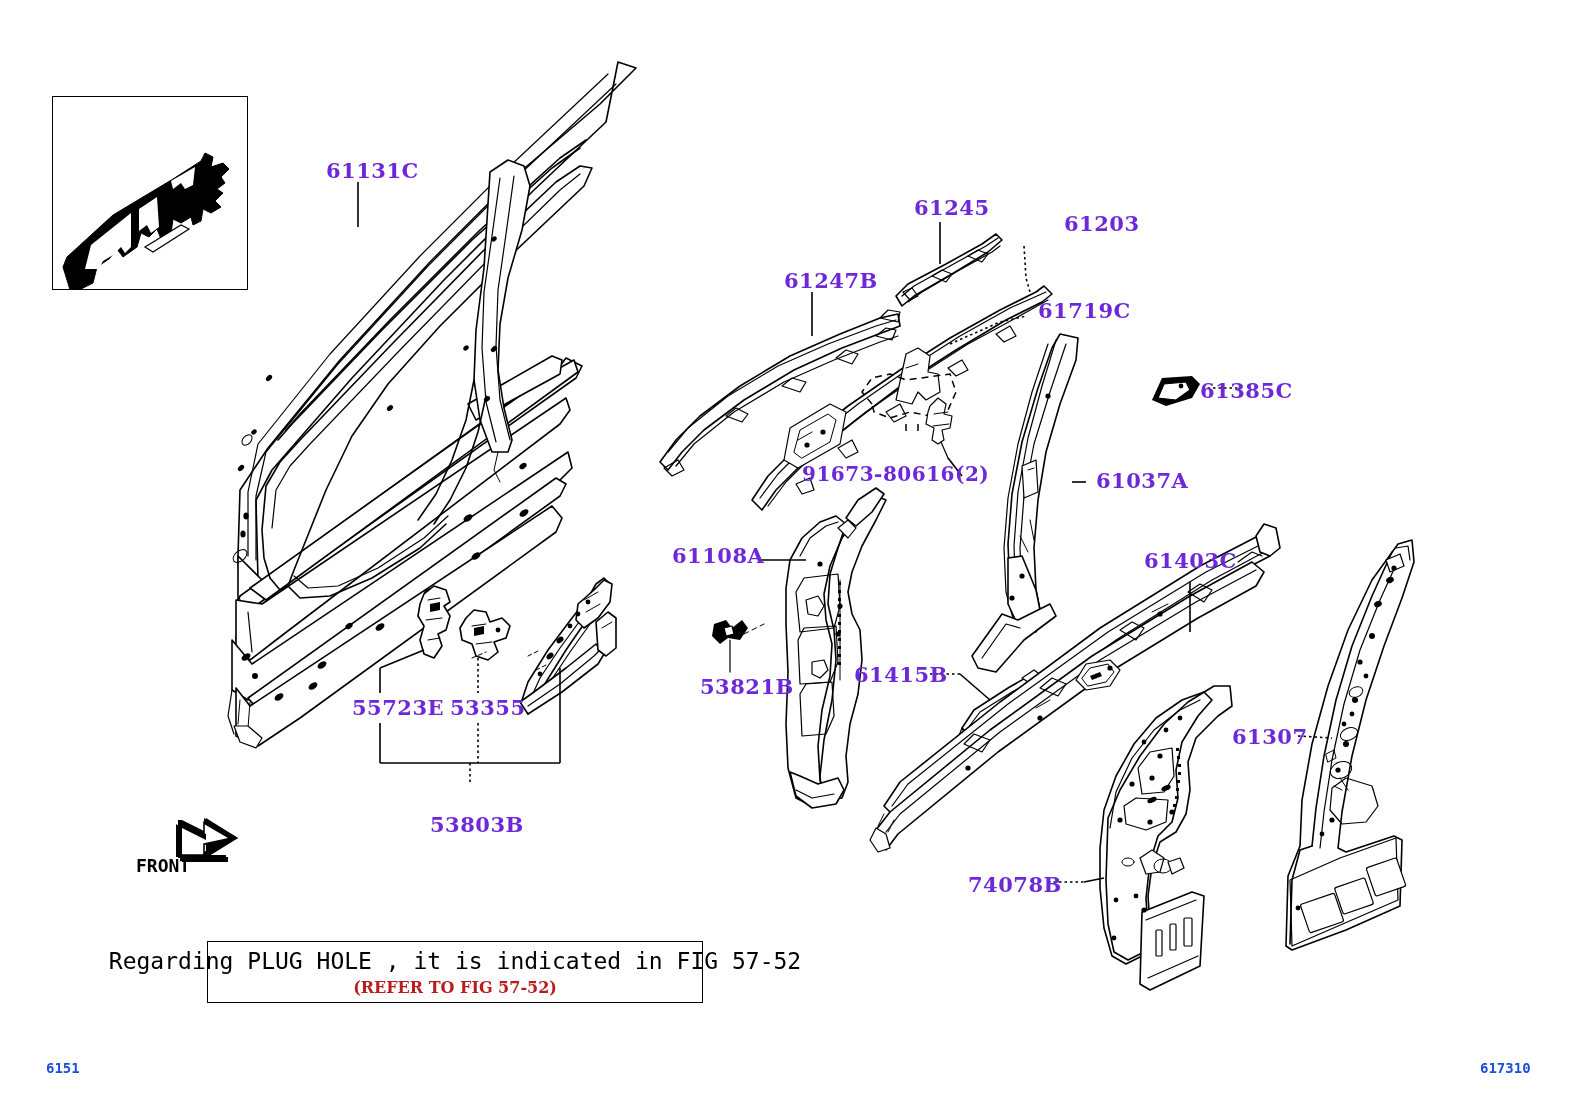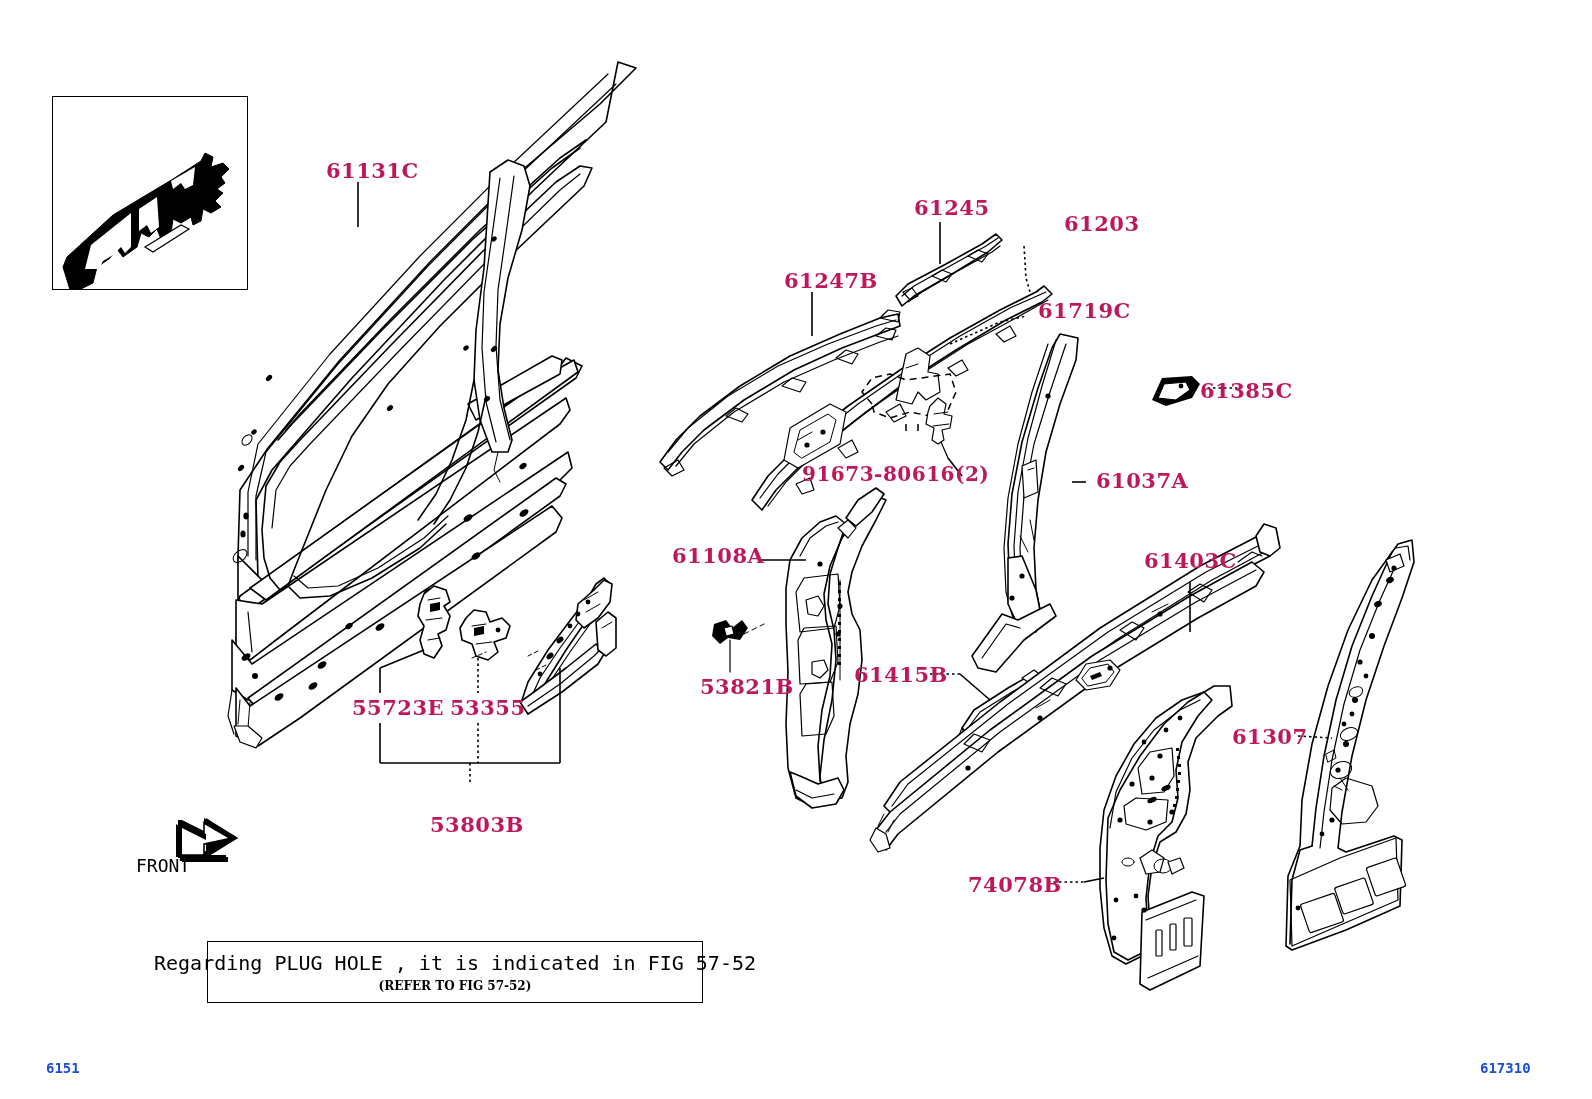--- a/index.html
+++ b/index.html
@@ -9,21 +9,21 @@
     position:relative;
     width:1592px;height:1099px;
     background:#ffffff;
     overflow:hidden;
   }
   .lbl{
     position:absolute;
     font-family:"DejaVu Serif",serif;
     font-weight:bold;
     font-size:21px;
-    color:#be185d;
+    color:#6d28d9;
     white-space:nowrap;
     letter-spacing:0.5px;
   }
   .lbl.small{font-size:20px;}
   svg.layer{
     position:absolute;left:0;top:0;
     width:1592px;height:1099px;
     pointer-events:none;
   }
   .inset{
@@ -37,31 +37,31 @@
     position:absolute;
     left:207px;top:941px;width:496px;height:62px;
     border:1.5px solid #000;
     background:#fff;
     box-sizing:border-box;
     display:flex;flex-direction:column;
     align-items:center;justify-content:center;
   }
   .note1{
     font-family:"DejaVu Sans Mono",monospace;
-    font-size:20px;color:#000;letter-spacing:0px;white-space:nowrap;
+    font-size:23px;color:#000;letter-spacing:0px;white-space:nowrap;
   }
   .note2{
     font-family:"DejaVu Serif",serif;
     font-weight:bold;
-    font-size:12px;color:#000000;white-space:nowrap;margin-top:4px;
+    font-size:16px;color:#b91c1c;white-space:nowrap;margin-top:4px;
   }
   .frontlabel{
     position:absolute;left:136px;top:855px;
     font-family:"DejaVu Sans Mono",monospace;
-    font-weight:normal;font-size:18px;color:#000;letter-spacing:0px;
+    font-weight:bold;font-size:18px;color:#000;letter-spacing:0px;
   }
   .footer{
     position:absolute;
     font-family:"DejaVu Sans Mono",monospace;
     font-weight:bold;font-size:14px;color:#1d4ed8;
   }
   #foot-left{left:46px;top:1060px;}
   #foot-right{left:1480px;top:1060px;}
 </style>
 </head>

